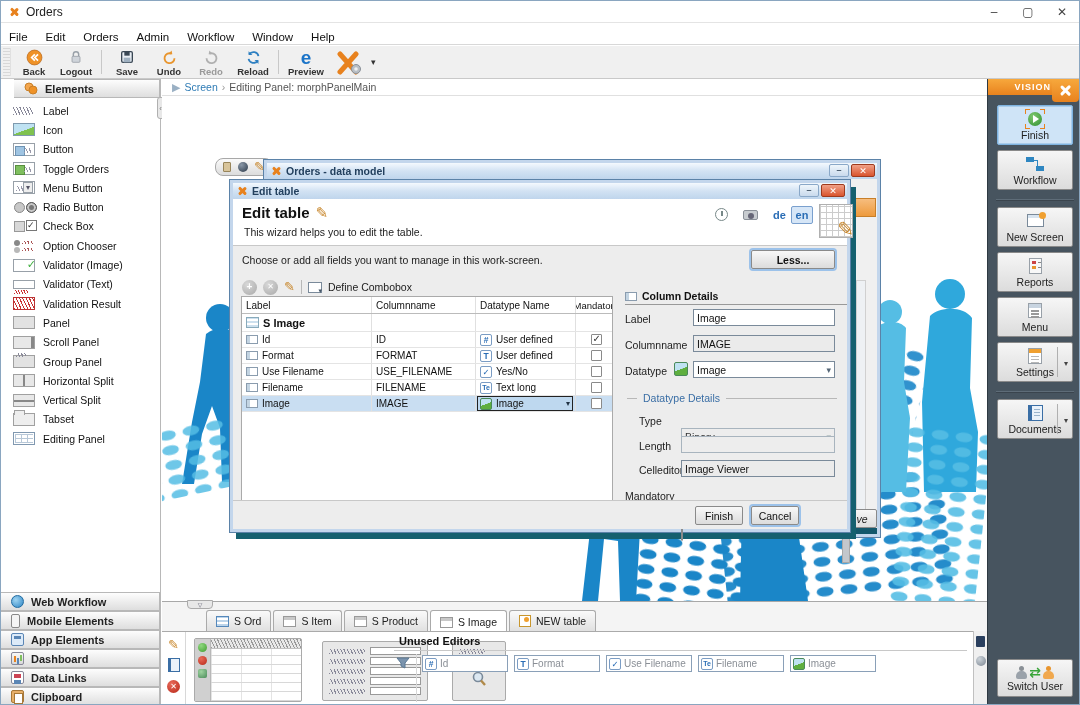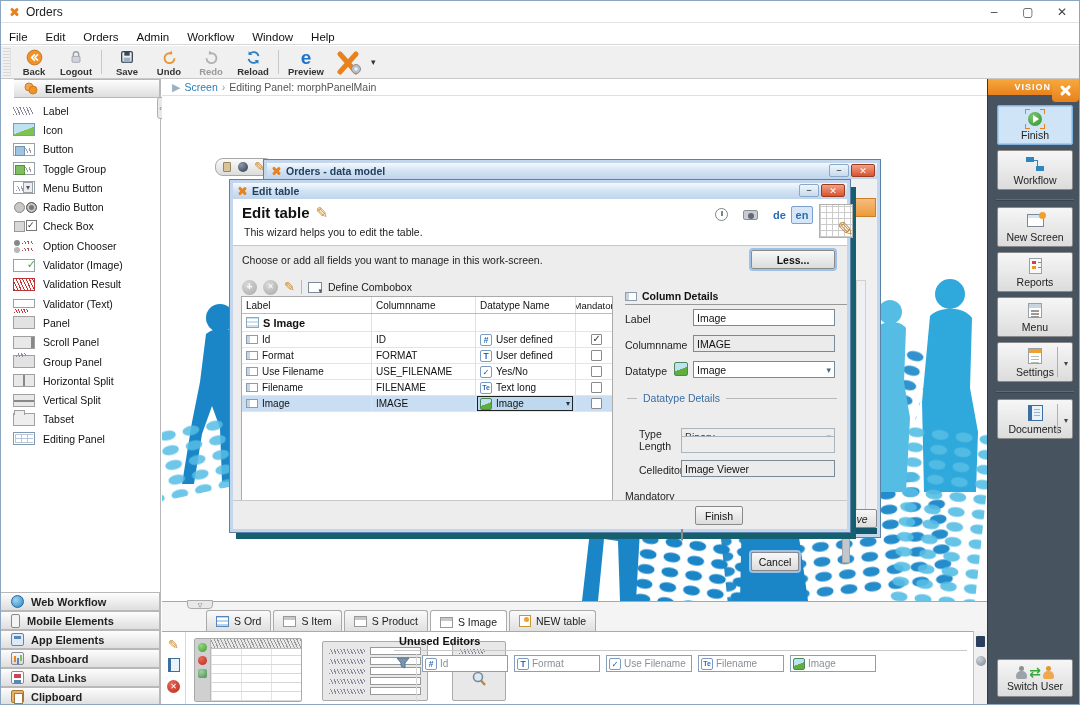--- a/index.html
+++ b/index.html
@@ -392,21 +392,21 @@
       <div class="el-item">
           <span class="ei ei-icon"></span>
           <span class="lab">Icon</span>
         </div>
       <div class="el-item">
           <span class="ei ei-box ei-button"></span>
           <span class="lab">Button</span>
         </div>
       <div class="el-item">
           <span class="ei ei-box ei-toggle"></span>
-          <span class="lab">Toggle Group</span>
+          <span class="lab">Toggle Orders</span>
         </div>
       <div class="el-item">
           <span class="ei ei-box ei-menubtn"></span>
           <span class="lab">Menu Button</span>
         </div>
       <div class="el-item">
           <span class="ei ei-radio"></span>
           <span class="lab">Radio Button</span>
         </div>
       <div class="el-item">
@@ -418,26 +418,26 @@
             <span class="ln"></span>
             <span class="ln2"></span>
           </span>
           <span class="lab">Option Chooser</span>
         </div>
       <div class="el-item">
           <span class="ei ei-valimg"></span>
           <span class="lab">Validator (Image)</span>
         </div>
       <div class="el-item">
+          <span class="ei ei-valtext"></span>
+          <span class="lab">Validator (Text)</span>
+        </div>
+      <div class="el-item">
           <span class="ei ei-valres"></span>
           <span class="lab">Validation Result</span>
-        </div>
-      <div class="el-item">
-          <span class="ei ei-valtext"></span>
-          <span class="lab">Validator (Text)</span>
         </div>
       <div class="el-item">
           <span class="ei ei-panel"></span>
           <span class="lab">Panel</span>
         </div>
       <div class="el-item">
           <span class="ei ei-scroll"></span>
           <span class="lab">Scroll Panel</span>
         </div>
       <div class="el-item">
@@ -690,32 +690,32 @@
         <div class="fld ro abs" style="left:460px;top:89px;width:142px;">IMAGE</div>
         <div class="cd-row" style="left:392px;top:119px;">Datatype</div>
         <span class="dt-ico img abs" style="left:441px;top:116px;width:14px;height:14px;"></span>
         <div class="fld sel-dd abs" style="left:460px;top:115px;width:142px;">Image</div>
 
         <div class="sec-head abs" style="left:394px;top:146px;width:210px;">
           <span class="line" style="width:10px;"></span>
           <span>Datatype Details</span>
           <span class="line" style="flex:1;"></span>
         </div>
-        <div class="cd-row" style="left:406px;top:182px;">Type</div>
+        <div class="cd-row" style="left:406px;top:169px;">Type</div>
         <div class="fld sel-dd dis abs" style="left:448px;top:165px;width:154px;">Binary</div>
         <div class="cd-row" style="left:406px;top:194px;">Length</div>
         <div class="fld dis abs" style="left:448px;top:190px;width:154px;"></div>
         <div class="cd-row" style="left:406px;top:218px;">Celleditor</div>
         <div class="fld ro abs" style="left:448px;top:214px;width:154px;">Image Viewer</div>
         <div class="cd-row" style="left:392px;top:244px;">Mandatory</div>
         <span class="checkbox abs" style="left:448px;top:243px;width:13px;height:13px;"></span>
 
         <div class="dlg-btnbar">
           <div class="btn" style="right:104px;">Finish</div>
-          <div class="btn focus" style="right:48px;margin-top:46px;">Cancel</div>
+          <div class="btn focus" style="right:48px;">Cancel</div>
         </div>
       </div>
     </div>
   </div>
 
   <div class="abs bottom-panel">
     <div class="bp-collapse">▽</div>
     <div class="tabstrip">
       <div class="tab">
           <span class="t-grid"></span>

